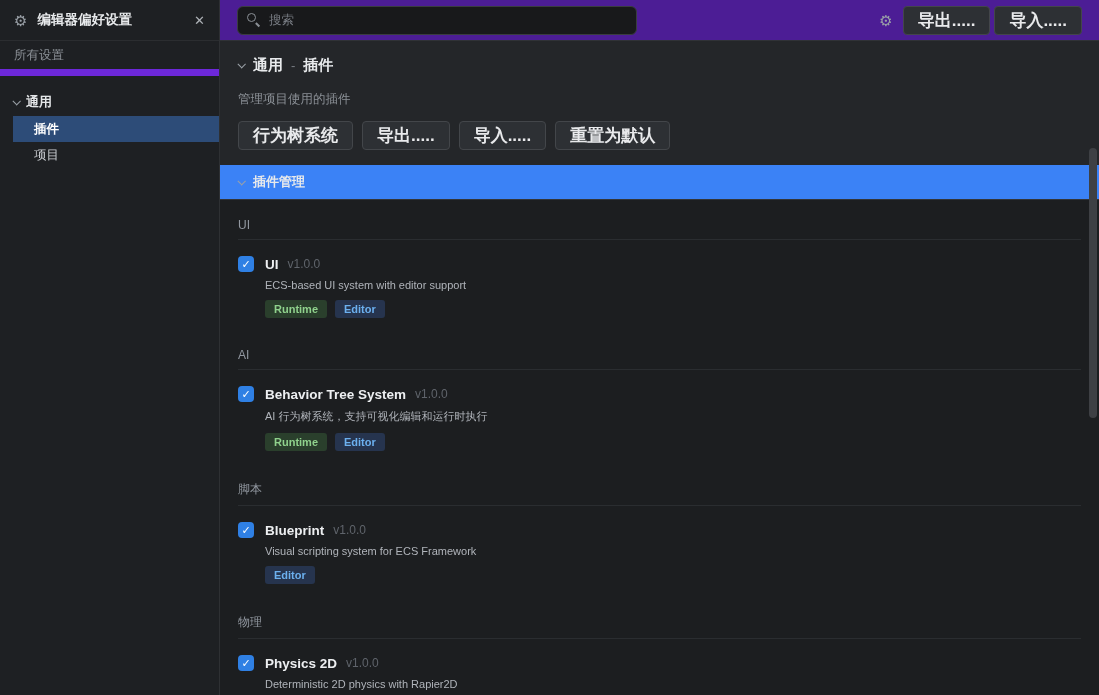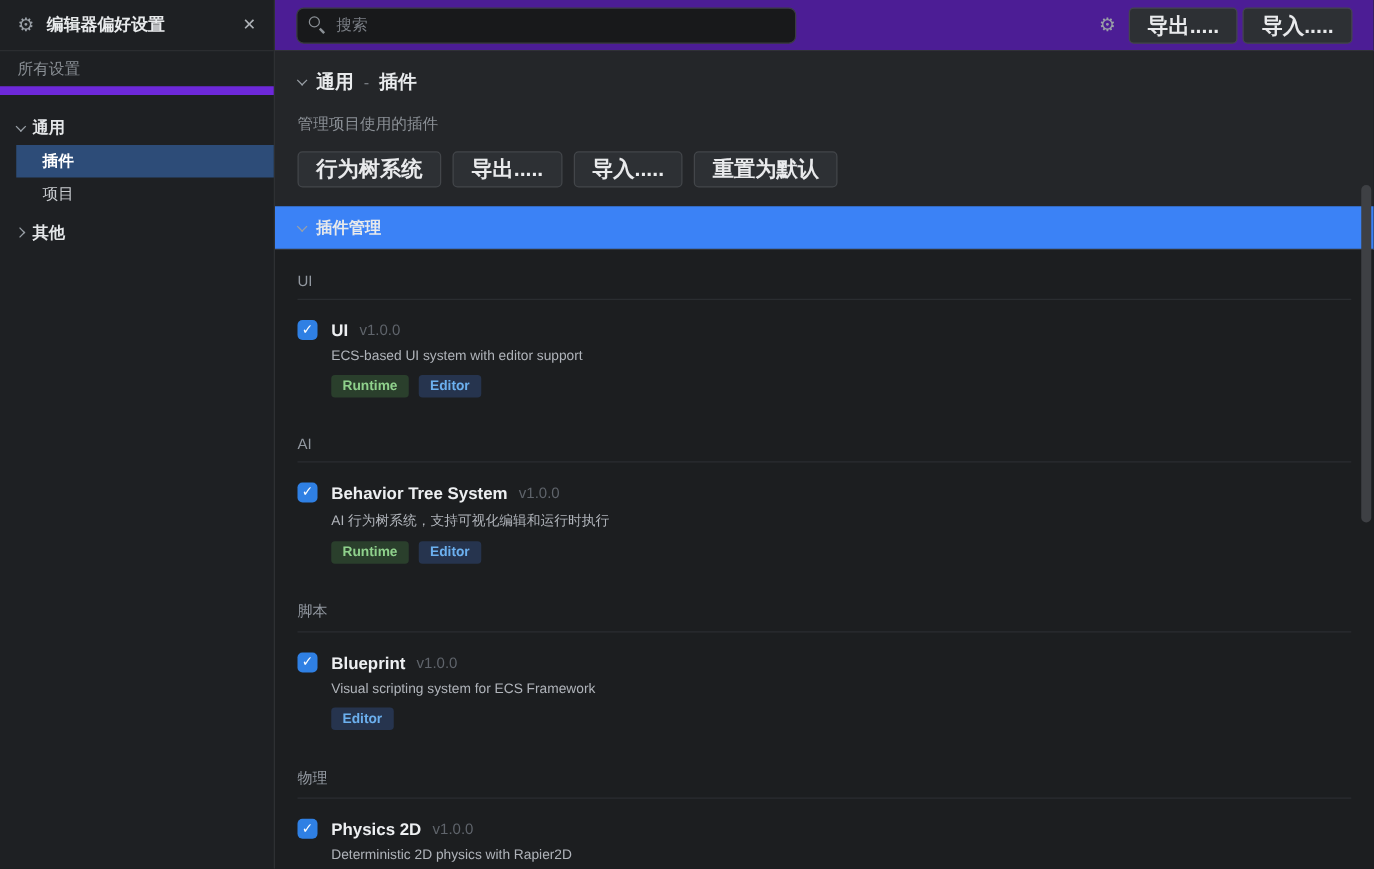--- a/index.html
+++ b/index.html
@@ -122,24 +122,20 @@
       <div class="tree-row tree-group">
         <span class="chev down"></span>
         <span class="tree-label">通用</span>
       </div>
       <div class="tree-row tree-child selected">
         <span class="tree-label">插件</span>
       </div>
       <div class="tree-row tree-child">
         <span class="tree-label">项目</span>
       </div>
-      <div class="tree-row tree-group">
-        <span class="chev right"></span>
-        <span class="tree-label">其他</span>
-      </div>
     </div>
 </div>
 
 <div class="main">
 
   <div class="topbar">
     <div class="search-wrap">
       <span class="mag-icon">
         <span class="mag-circle"></span>
           <span class="mag-handle"></span>

